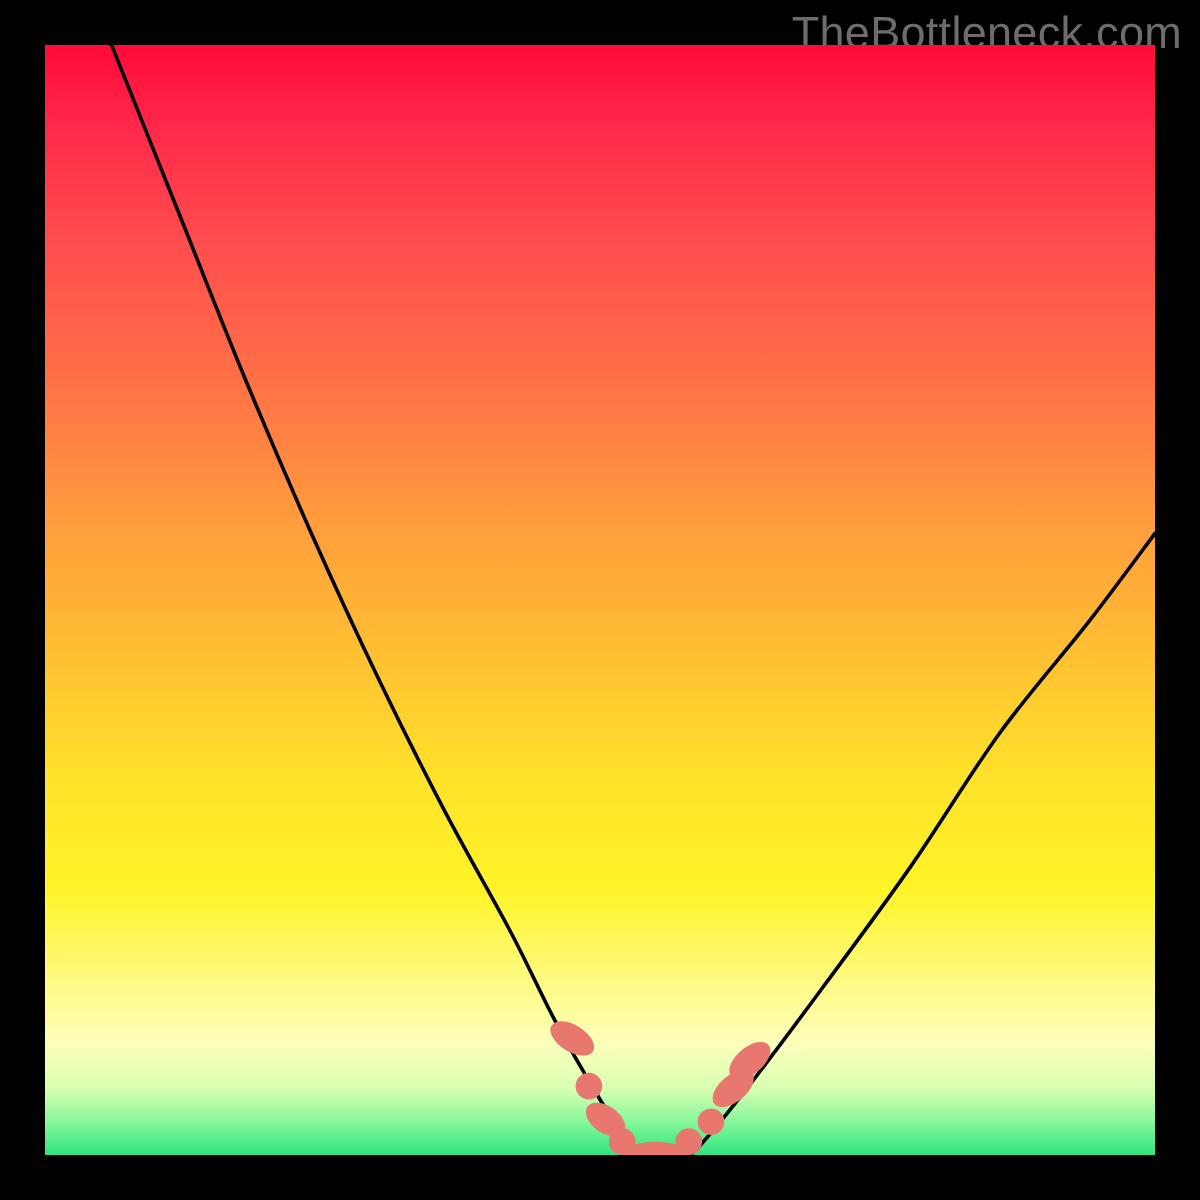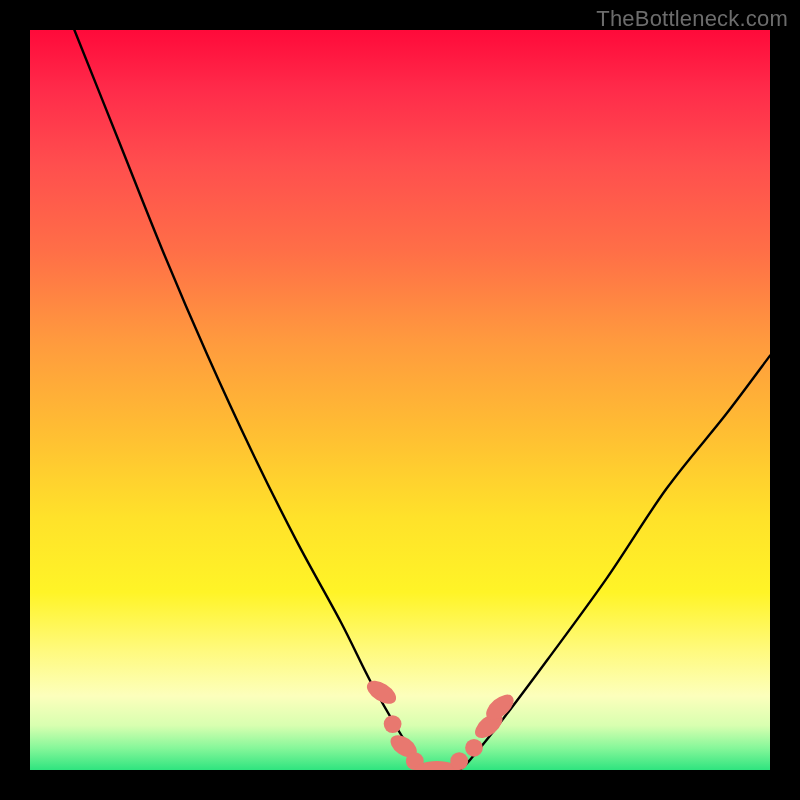--- a/index.html
+++ b/index.html
@@ -39,21 +39,21 @@
       #d8ffb0 94%,
       #87f79a 97%,
       #2fe47f 100%
     );
   }
   .watermark {
     position: absolute;
     top: 6px;
     right: 12px;
     color: #6c6c6c;
-    font-size: 22px;
+    font-size: 30px;
     font-weight: 400;
     letter-spacing: 0.2px;
     user-select: none;
   }
   svg.curve {
     position: absolute;
     left: 0; top: 0;
     width: 740px;
     height: 740px;
     display: block;

